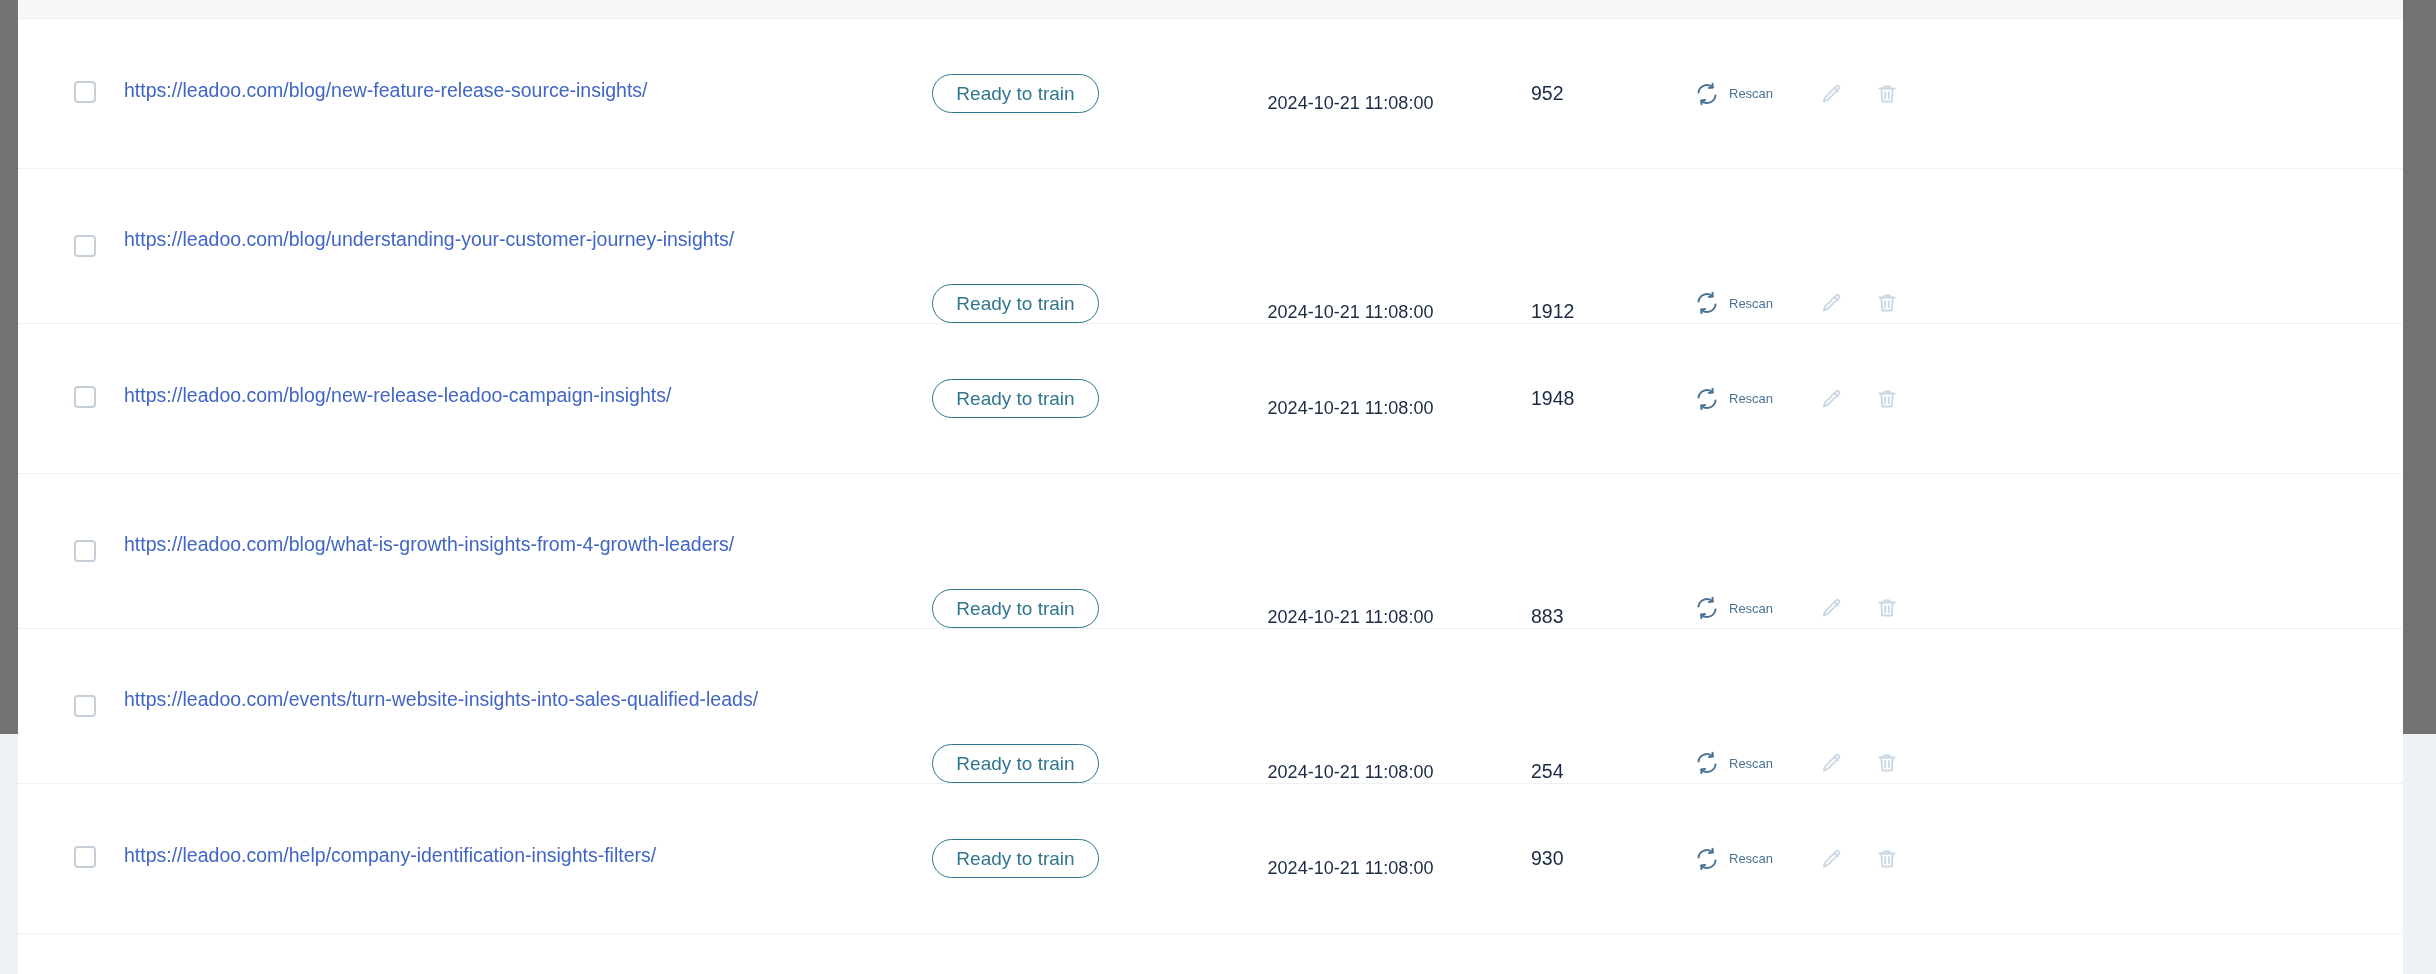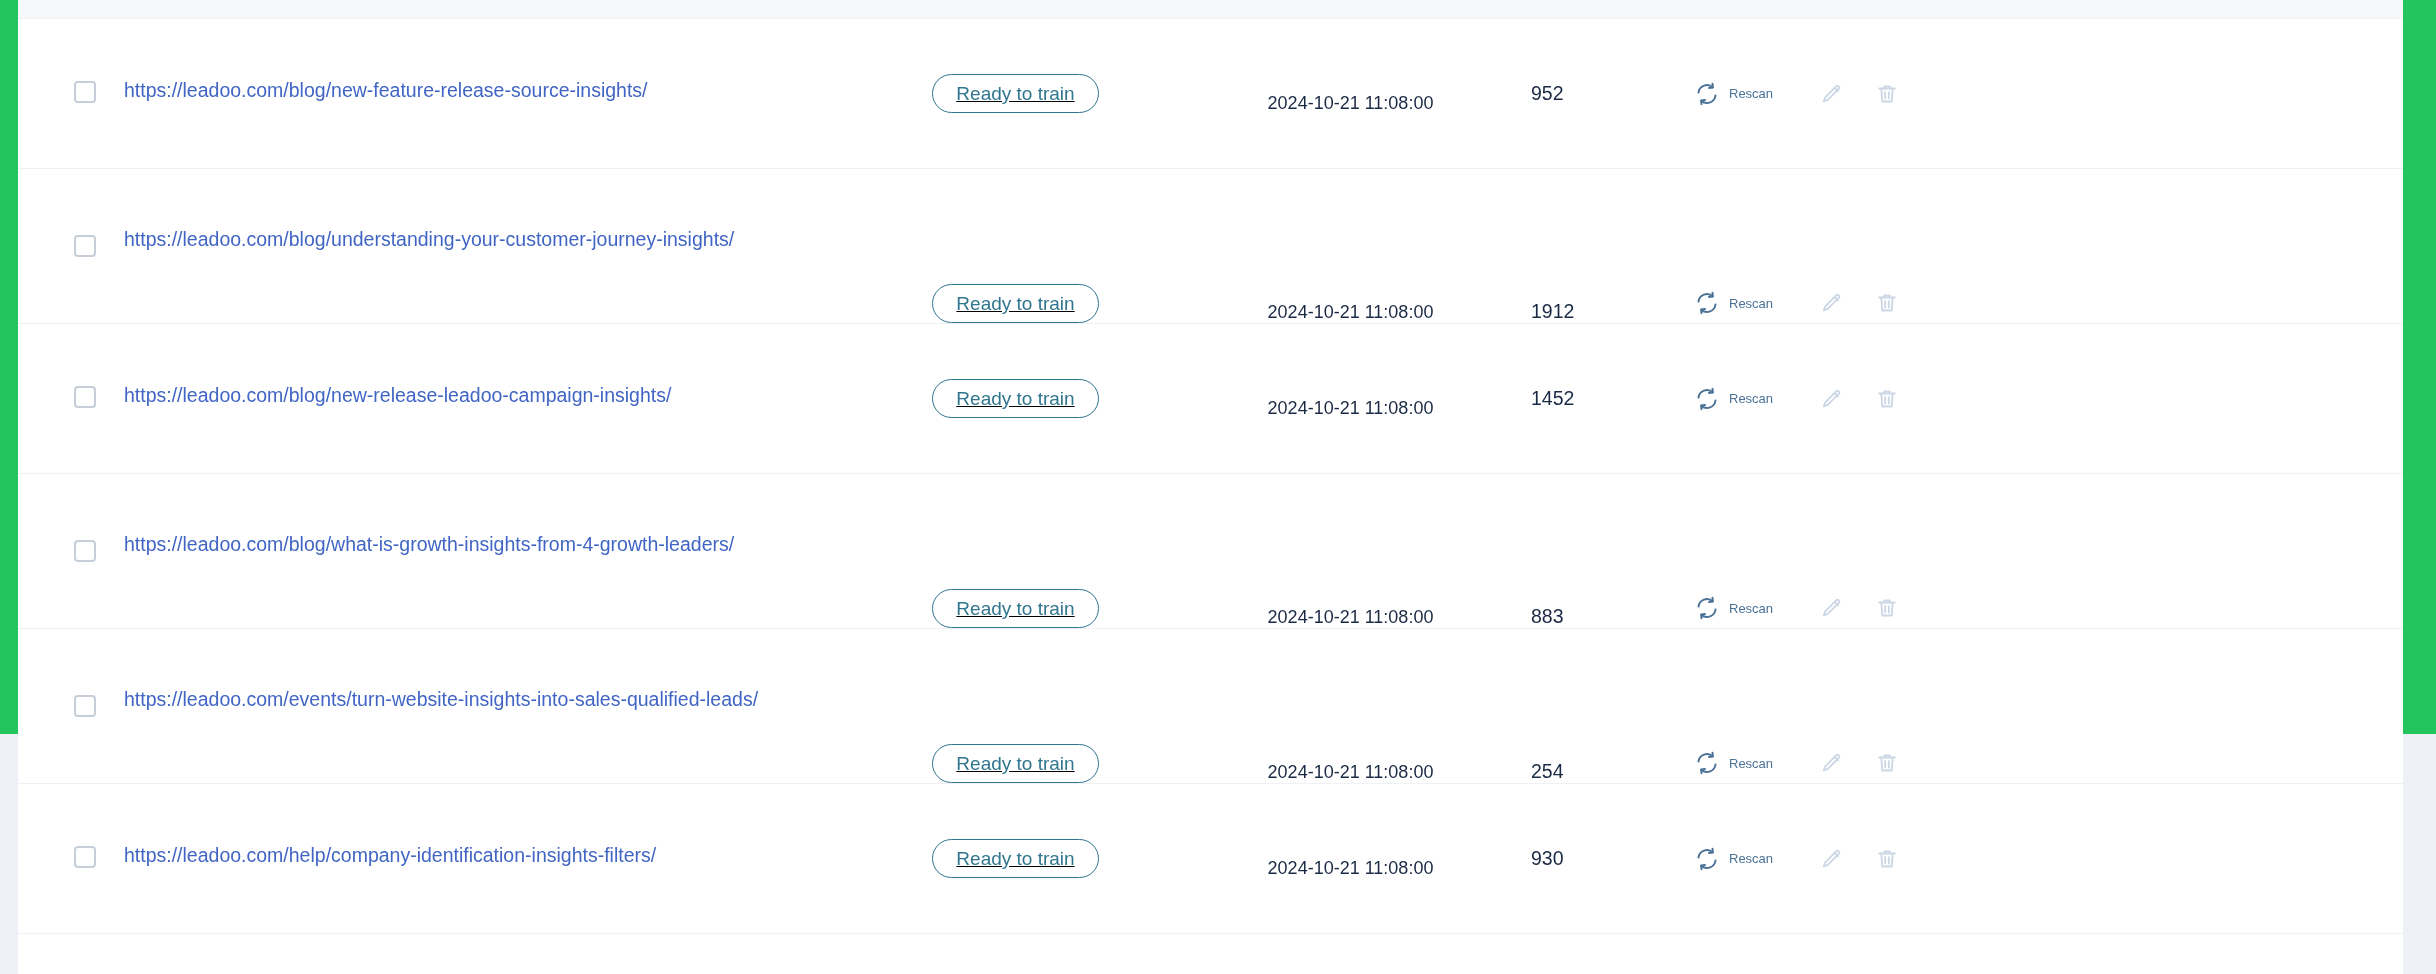--- a/index.html
+++ b/index.html
@@ -14,21 +14,21 @@
     background: #eef2f7;
     font-family: "Liberation Sans", sans-serif;
     -webkit-font-smoothing: antialiased;
   }
 
   
   #page {
     position: relative;
     width: 2436px;
     height: 734px;
-    background: #22c55e;
+    background: #737373;
   }
 
   #table-card {
     position: absolute;
     left: 18px;
     top: 0;
     width: 2385px;
     height: 974px;
     background: #ffffff;
     overflow: hidden;
@@ -94,21 +94,20 @@
     cursor: pointer;
     display: inline;
     font-family: "Liberation Sans", sans-serif;
   }
 
   .cell-status {
     flex: 0 0 395px;
     display: flex;
     justify-content: center;
     align-items: center;
-    text-decoration: underline;
   }
 
   .status-badge {
     display: inline-flex;
     align-items: center;
     justify-content: center;
     height: 39px;
     padding: 0 23px;
     border: 1.6px solid #31768f;
     border-radius: 20px;
@@ -313,21 +312,21 @@
     <div class="cell-url">
       <a class="url-link" href="#">https://leadoo.com/blog/new-release-leadoo-campaign-insights/</a>
     </div>
 
     <div class="cell-status">
       <span class="status-badge">Ready to train</span>
     </div>
 
     <div class="cell-date">2024-10-21 11:08:00</div>
 
-    <div class="cell-count">1452</div>
+    <div class="cell-count">1948</div>
 
     <div class="cell-actions">
 
       <button class="rescan-btn">
         <span class="icon-sync">
           <svg viewBox="0 0 24 24" width="24" height="24" fill="none" stroke="#4a7296" stroke-width="2" stroke-linecap="round" stroke-linejoin="round">
             <path d="M20.5 13.5a8.5 8.5 0 0 1-14.2 5.2"></path>
             <path d="M3.5 10.5a8.5 8.5 0 0 1 14.2-5.2"></path>
             <polyline points="17.5 1.8 17.8 5.6 14 5.9"></polyline>
             <polyline points="6.5 22.2 6.2 18.4 10 18.1"></polyline>

